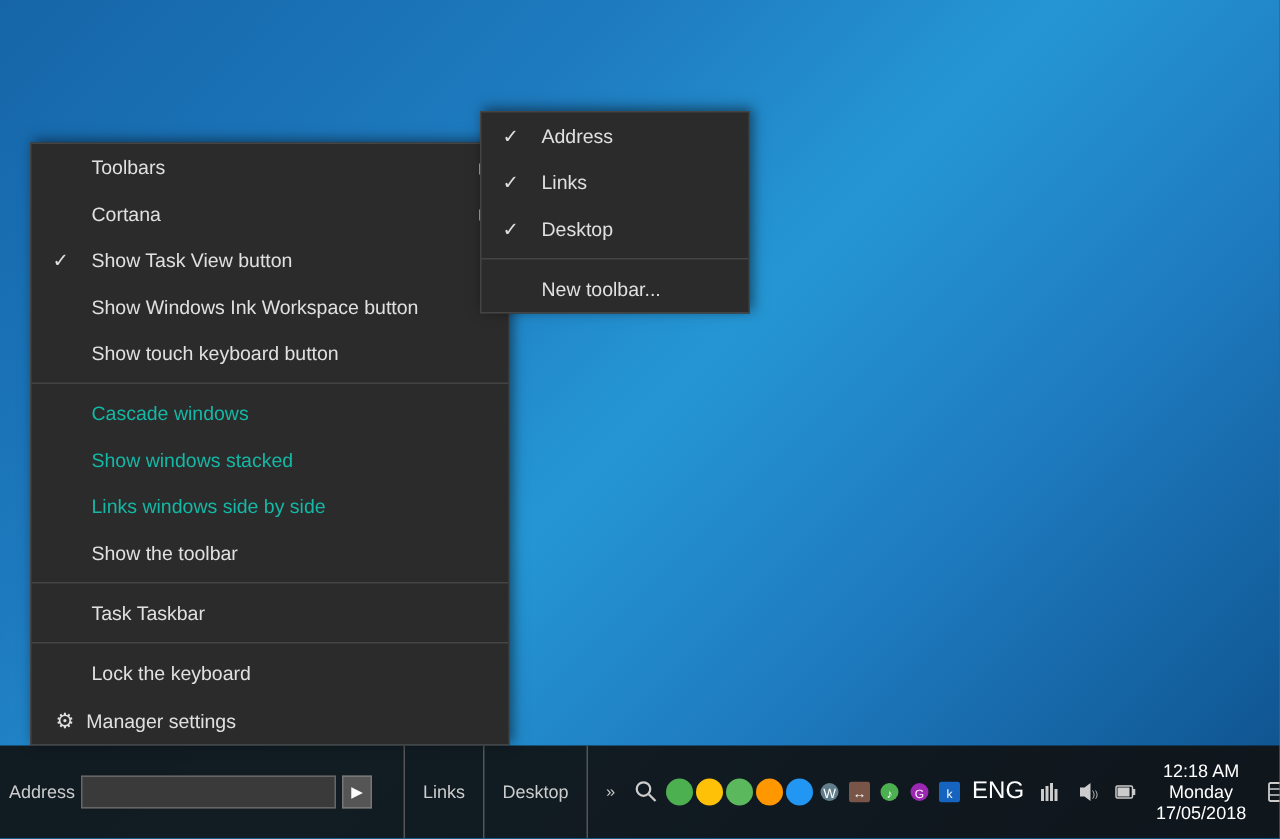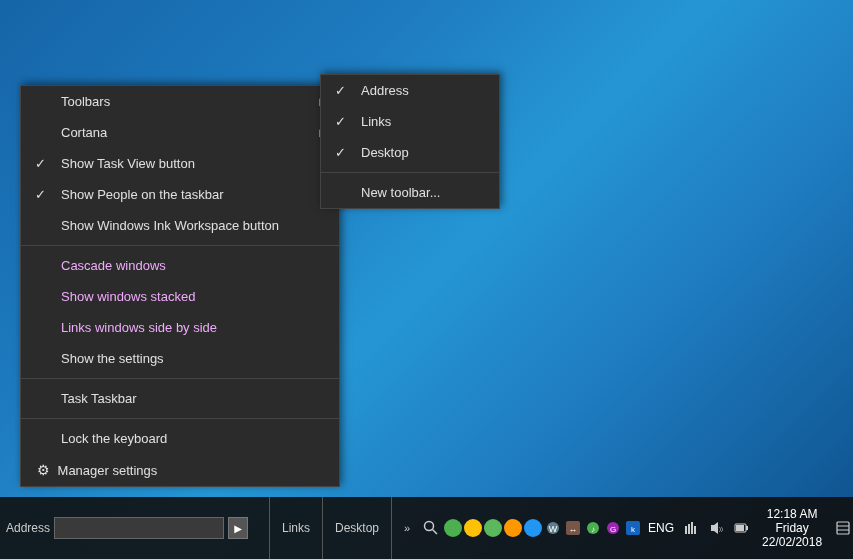--- a/index.html
+++ b/index.html
@@ -132,21 +132,21 @@
 
     .clock-date {
       color: #fff;
       font-size: 12px;
     }
 
     
     .context-menu {
       position: absolute;
       left: 20px;
-      bottom: 72px;
+      bottom: 62px;
       width: 320px;
       background: #2b2b2b;
       border: 1px solid #444;
       z-index: 100;
       box-shadow: 2px -2px 8px rgba(0,0,0,0.5);
     }
 
     .menu-item {
       display: flex;
       align-items: center;
@@ -160,21 +160,21 @@
 
     .menu-item.checked::before {
       content: '✓';
       position: absolute;
       left: 14px;
       color: #e0e0e0;
       font-size: 13px;
     }
 
     .menu-item.disabled {
-      color: #f0abfc;
+      color: #14b8a6;
       cursor: default;
     }
 
     .menu-item.has-submenu::after {
       content: '▶';
       position: absolute;
       right: 12px;
       font-size: 10px;
       color: #aaa;
     }
@@ -232,21 +232,21 @@
     }
 
     
     .ic-green { background: #4caf50; }
     .ic-yellow { background: #ffc107; }
     .ic-blue { background: #2196f3; }
     .ic-orange { background: #ff9800; }
 
     .lang-btn {
       color: #fff;
-      font-size: 12px;
+      font-size: 16px;
       padding: 0 4px;
       cursor: pointer;
     }
 
     .taskbar-icons-row1, .taskbar-icons-row2 {
       display: flex;
       align-items: center;
       gap: 2px;
     }
   </style>
@@ -262,45 +262,45 @@
   </div>
 
   <div class="menu-item has-submenu">
     <span>Cortana</span>
   </div>
 
   <div class="menu-item checked">
     <span>Show Task View button</span>
   </div>
 
-  <div class="menu-item checked">
-    <span>Show People on the taskbar</span>
-  </div>
 
   <div class="menu-item">
     <span>Show Windows Ink Workspace button</span>
   </div>
 
+  <div class="menu-item">
+    <span>Show touch keyboard button</span>
+  </div>
 
   <div class="menu-separator"></div>
 
   <div class="menu-item disabled">
     <span>Cascade windows</span>
   </div>
 
   <div class="menu-item disabled">
     <span>Show windows stacked</span>
   </div>
 
   <div class="menu-item disabled">
     <span>Links windows side by side</span>
   </div>
 
   <div class="menu-item">
-    <span>Show the settings</span>
+    <span>Show the toolbar</span>
   </div>
 
   <div class="menu-separator"></div>
 
   <div class="menu-item">
     <span>Task Taskbar</span>
   </div>
 
   <div class="menu-separator"></div>
 
@@ -427,22 +427,22 @@
         <svg width="14" height="14" viewBox="0 0 14 14">
             <rect x="1" y="3" width="11" height="8" rx="1" stroke="#ccc" stroke-width="1" fill="none"></rect>
             <rect x="12" y="5" width="2" height="4" fill="#ccc"></rect>
             <rect x="2" y="4" width="8" height="6" fill="#ccc"></rect>
           </svg>
       </div>
     </div>
 
     <div class="clock">
       <span class="clock-time">12:18 AM</span>
-      <span class="clock-day">Friday</span>
-      <span class="clock-date">22/02/2018</span>
+      <span class="clock-day">Monday</span>
+      <span class="clock-date">17/05/2018</span>
     </div>
 
     <div class="tray-icon">
       <svg width="16" height="16" viewBox="0 0 16 16">
           <rect x="2" y="2" width="12" height="12" rx="1" stroke="#ccc" stroke-width="1.2" fill="none"></rect>
           <line x1="2" y1="6" x2="14" y2="6" stroke="#ccc" stroke-width="1"></line>
           <line x1="2" y1="10" x2="14" y2="10" stroke="#ccc" stroke-width="1"></line>
         </svg>
     </div>
 

